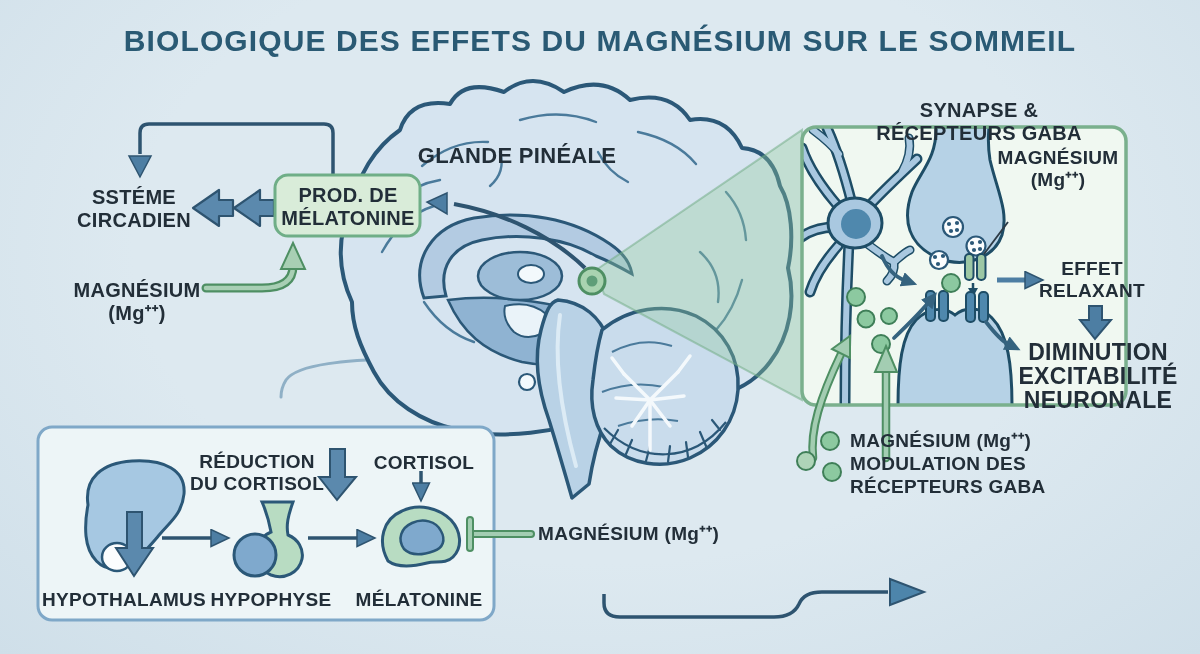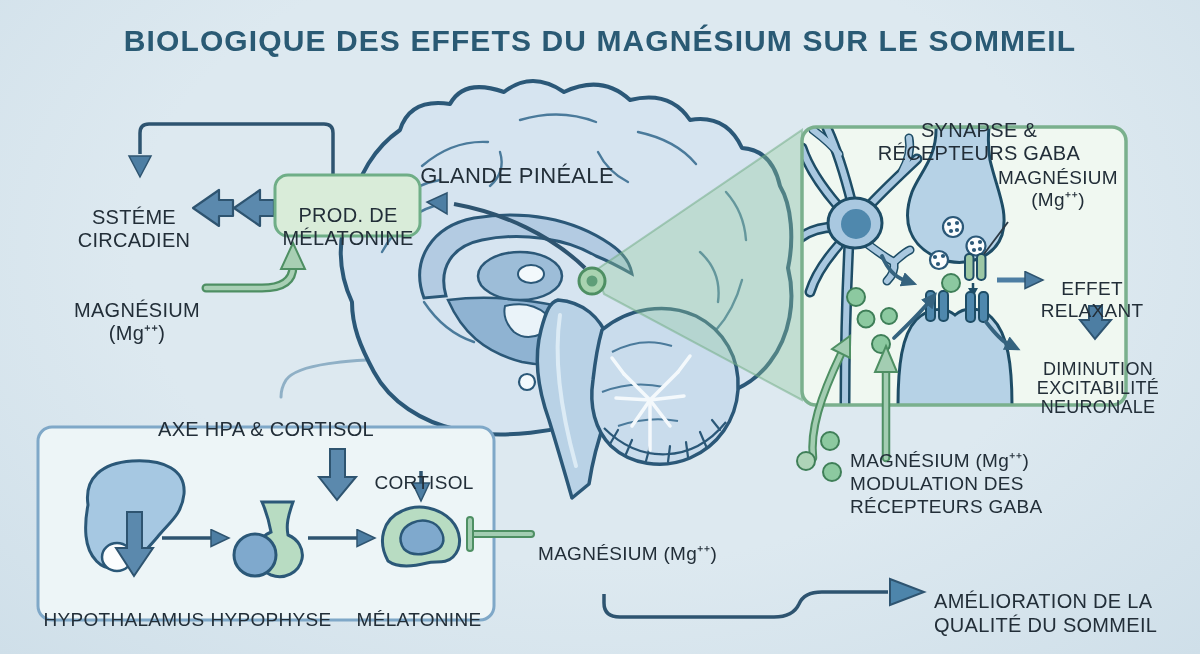--- a/index.html
+++ b/index.html
@@ -3,31 +3,31 @@
 <meta charset="utf-8">
 <style>
   html,body { margin:0; padding:0; }
   #stage {
     position:relative; width:1200px; height:654px; overflow:hidden;
     background:radial-gradient(ellipse at 50% 38%, #dde9f0 55%, #cfdfe9 100%);
     font-family:"Liberation Sans", sans-serif;
   }
   #art { position:absolute; left:0; top:0; }
   .label {
-    position:absolute; font-weight:400; color:#222e38;
+    position:absolute; font-weight:700; color:#222e38;
     white-space:pre-line; text-align:center; line-height:1.14;
-    letter-spacing:0.3px; transform:translateX(-50%);margin-top:20px;
+    letter-spacing:0.3px; transform:translateX(-50%);
   }
   .la { transform:none; text-align:left; }
   .title {
     position:absolute; top:24px; left:0; width:100%; text-align:center;
     font-size:30px; font-weight:800; color:#2a5a74; letter-spacing:1.1px;
   }
   .fs22{font-size:22px} .fs20{font-size:20px} .fs19{font-size:19px}
-  .fs18{font-size:18px; line-height:1.05;}
+  .fs18{font-size:23px; line-height:1.05;}
 </style>
 </head>
 <body>
 
 <div id="stage">
 
 <svg id="art" width="1200" height="654" viewBox="0 0 1200 654">
   <defs>
     <marker id="mDark" markerUnits="userSpaceOnUse" markerWidth="17" markerHeight="15" refX="2" refY="7.5" orient="auto">
       <path d="M0,0 L16,7.5 L0,15 Z" fill="#35637f"></path>
@@ -288,23 +288,22 @@
 <div class="label fs19" style="left:1058px; top:147px">MAGNÉSIUM (Mg⁺⁺)</div>
 <div class="label fs19" style="left:1092px; top:258px">EFFET
 RELAXANT</div>
 <div class="label fs18" style="left:1098px; top:340px">DIMINUTION
 EXCITABILITÉ
 NEURONALE</div>
 <div class="label fs19 la" style="left:850px; top:430px; line-height:1.21">MAGNÉSIUM (Mg⁺⁺)
 MODULATION DES
 RÉCEPTEURS GABA</div>
 
-<div class="label fs20" style="left:266px; top:398px">AXE HPA &amp; CORTISOL</div>
+<div class="label fs19" style="left:257px; top:451px">RÉDUCTION
+DU CORTISOL</div>
 <div class="label fs19" style="left:424px; top:452px">CORTISOL</div>
 <div class="label fs19" style="left:124px; top:589px">HYPOTHALAMUS</div>
 <div class="label fs19" style="left:271px; top:589px">HYPOPHYSE</div>
 <div class="label fs19" style="left:419px; top:589px">MÉLATONINE</div>
 
 <div class="label fs19 la" style="left:538px; top:523px">MAGNÉSIUM (Mg⁺⁺)</div>
-<div class="label fs20 la" style="left:934px; top:569px; line-height:1.22">AMÉLIORATION DE LA
-QUALITÉ DU SOMMEIL</div>
 
 </div>
 
 </body></html>

